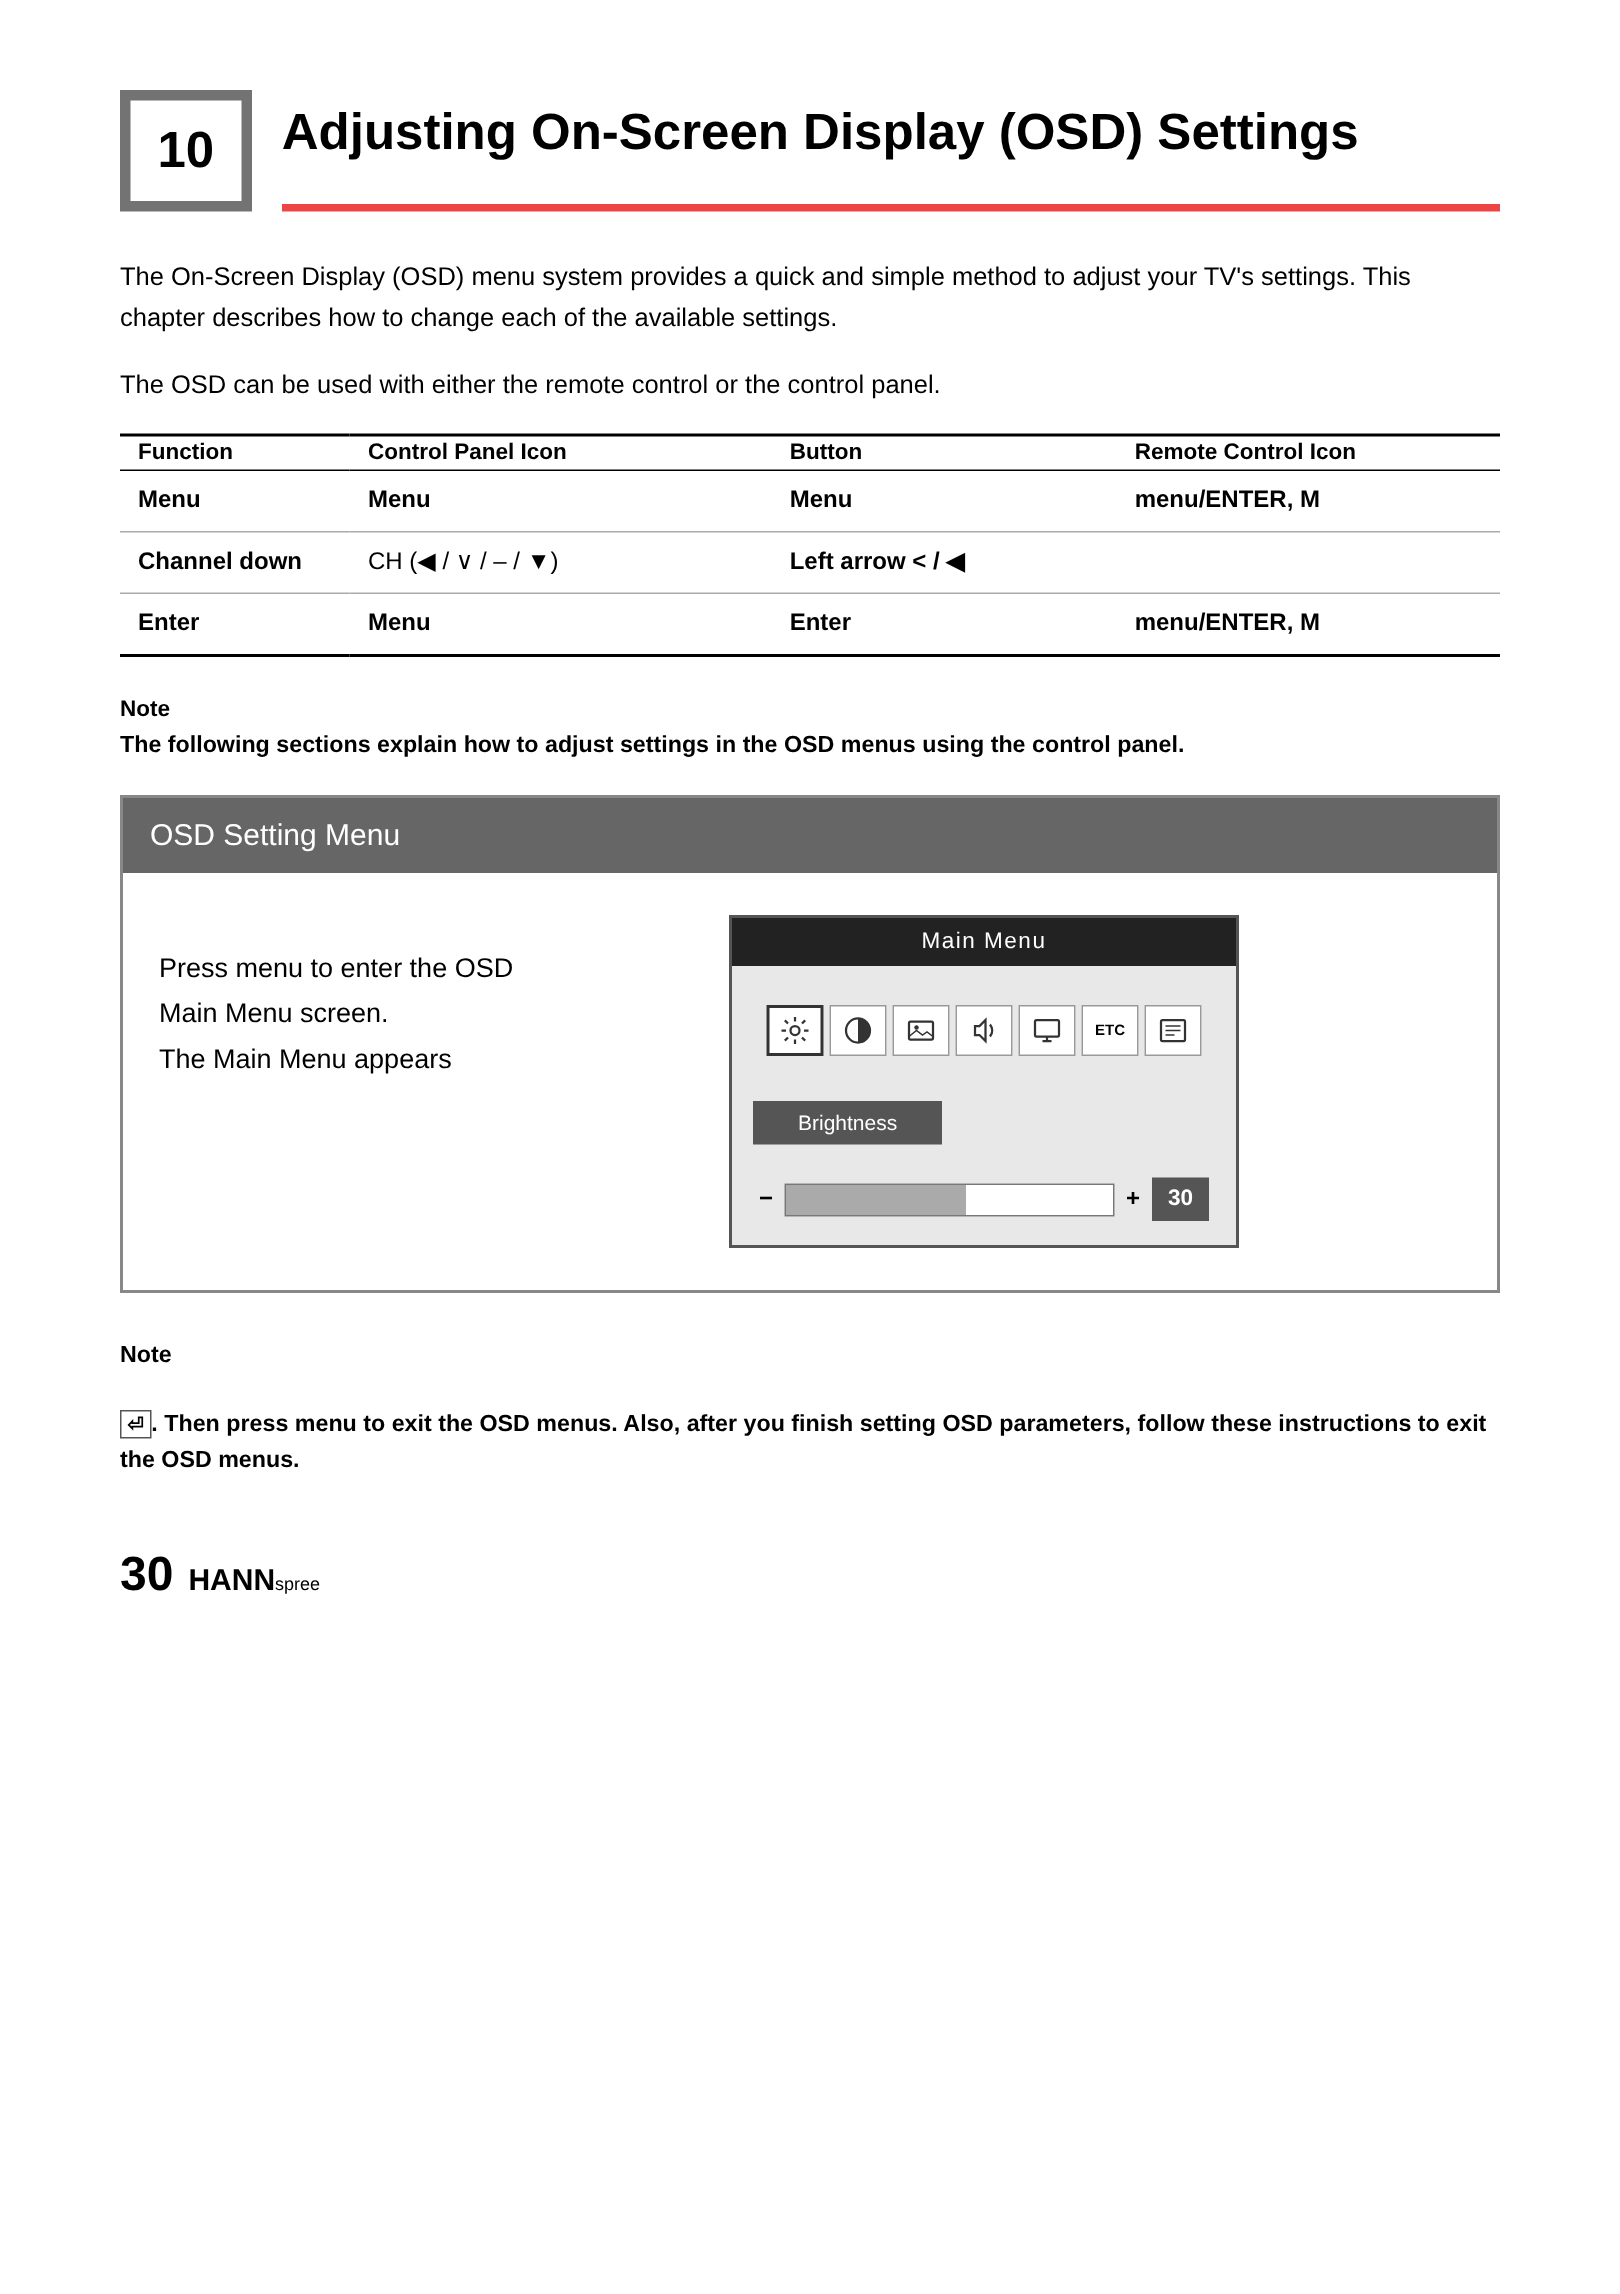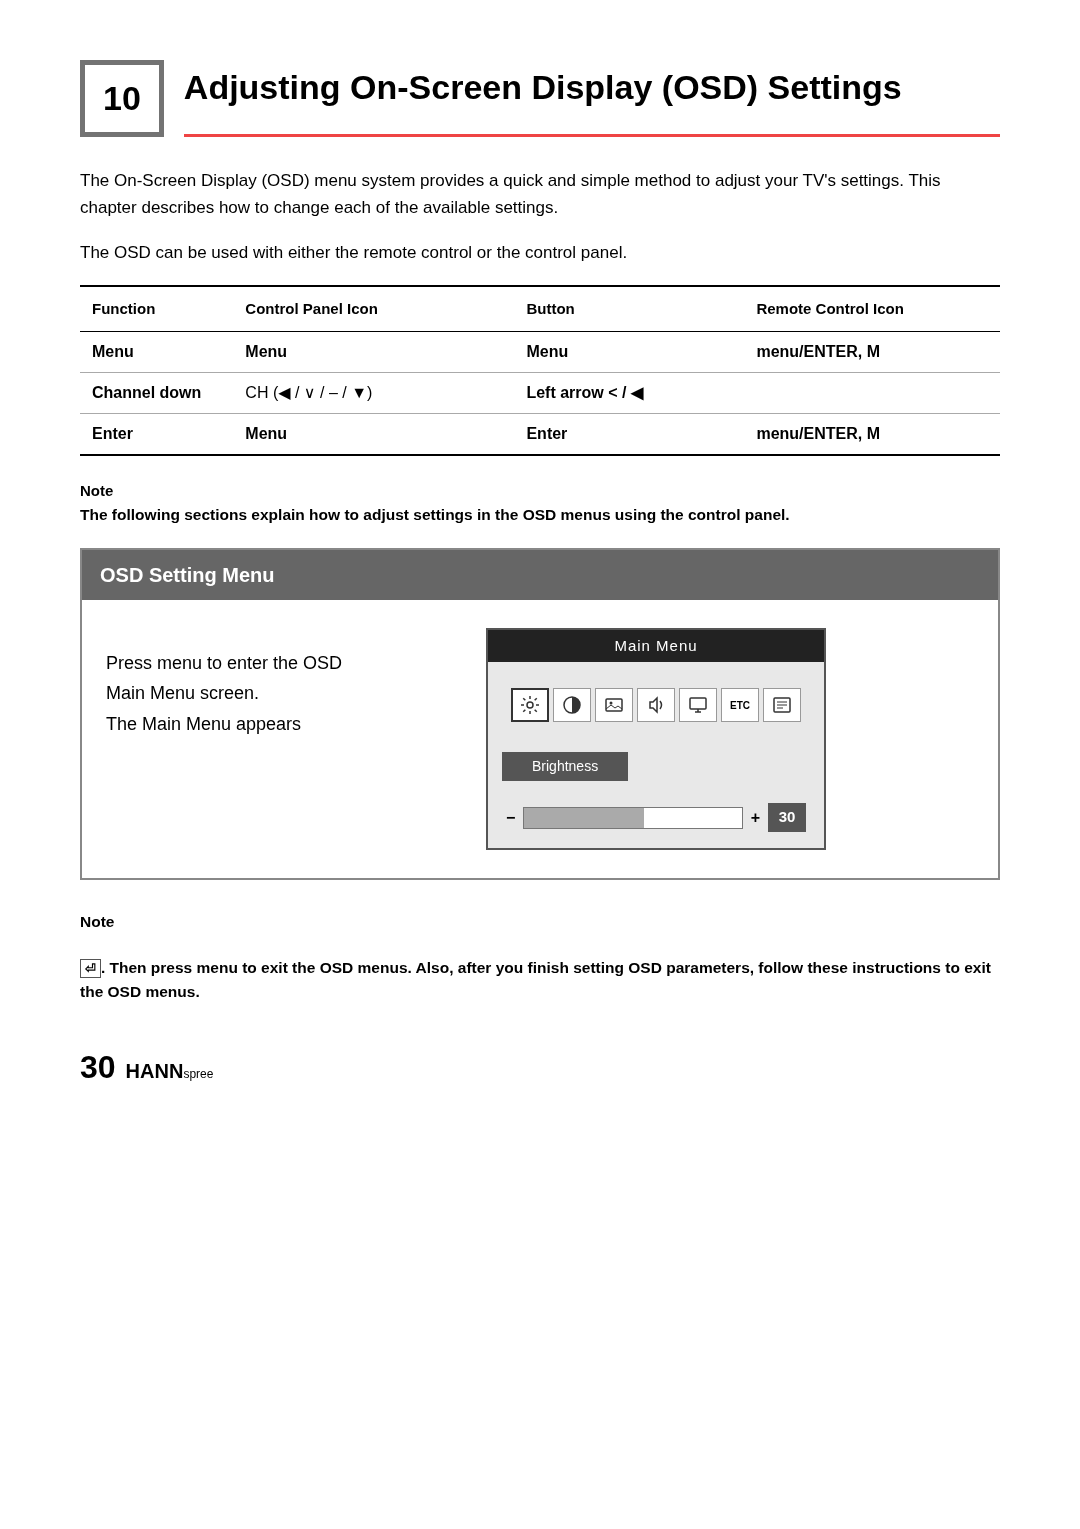--- a/index.html
+++ b/index.html
@@ -14,37 +14,37 @@
       line-height: 1.5;
     }
 
     
     .chapter-header {
       display: flex;
       align-items: stretch;
       margin-bottom: 30px;
     }
     .chapter-number-box {
-      border: 5px solid #737373;
+      border: 7px solid #737373;
       padding: 8px 18px;
       font-size: 34px;
       font-weight: 900;
       display: flex;
       align-items: center;
       justify-content: center;
       margin-right: 20px;
       min-width: 70px;
     }
     .chapter-title {
       font-size: 34px;
       font-weight: 900;
       line-height: 1.15;
       display: flex;
       align-items: center;
-      border-bottom: 3px solid #ef4444;
+      border-bottom: 5px solid #ef4444;
       flex: 1;
       padding-bottom: 18px;
     }
 
     
     .intro-text {
       margin-bottom: 18px;
       font-size: 17px;
       line-height: 1.6;
     }
@@ -52,21 +52,21 @@
     
     .settings-table {
       width: 100%;
       border-collapse: collapse;
       margin-bottom: 24px;
       font-size: 16px;
     }
     .settings-table th {
       border-top: 2px solid #000;
       border-bottom: 1px solid #000;
-      padding: 11px 12px;
+      padding: 0 12px;
       text-align: left;
       font-weight: 700;
       font-size: 15px;
     }
     .settings-table td {
       border-bottom: 1px solid #aaa;
       padding: 8px 12px;
       vertical-align: middle;
     }
     .settings-table tr:last-child td {
@@ -94,21 +94,21 @@
     
     .osd-setting-box {
       border: 2px solid #888;
       margin-bottom: 30px;
       background: #fff;
     }
     .osd-setting-title {
       background: #666;
       color: #fff;
       font-size: 20px;
-      font-weight: 700;
+      font-weight: 400;
       padding: 10px 18px;
     }
     .osd-setting-content {
       display: flex;
       align-items: flex-start;
       padding: 28px 24px 28px 24px;
       gap: 60px;
     }
     .osd-left-text {
       font-size: 18px;

